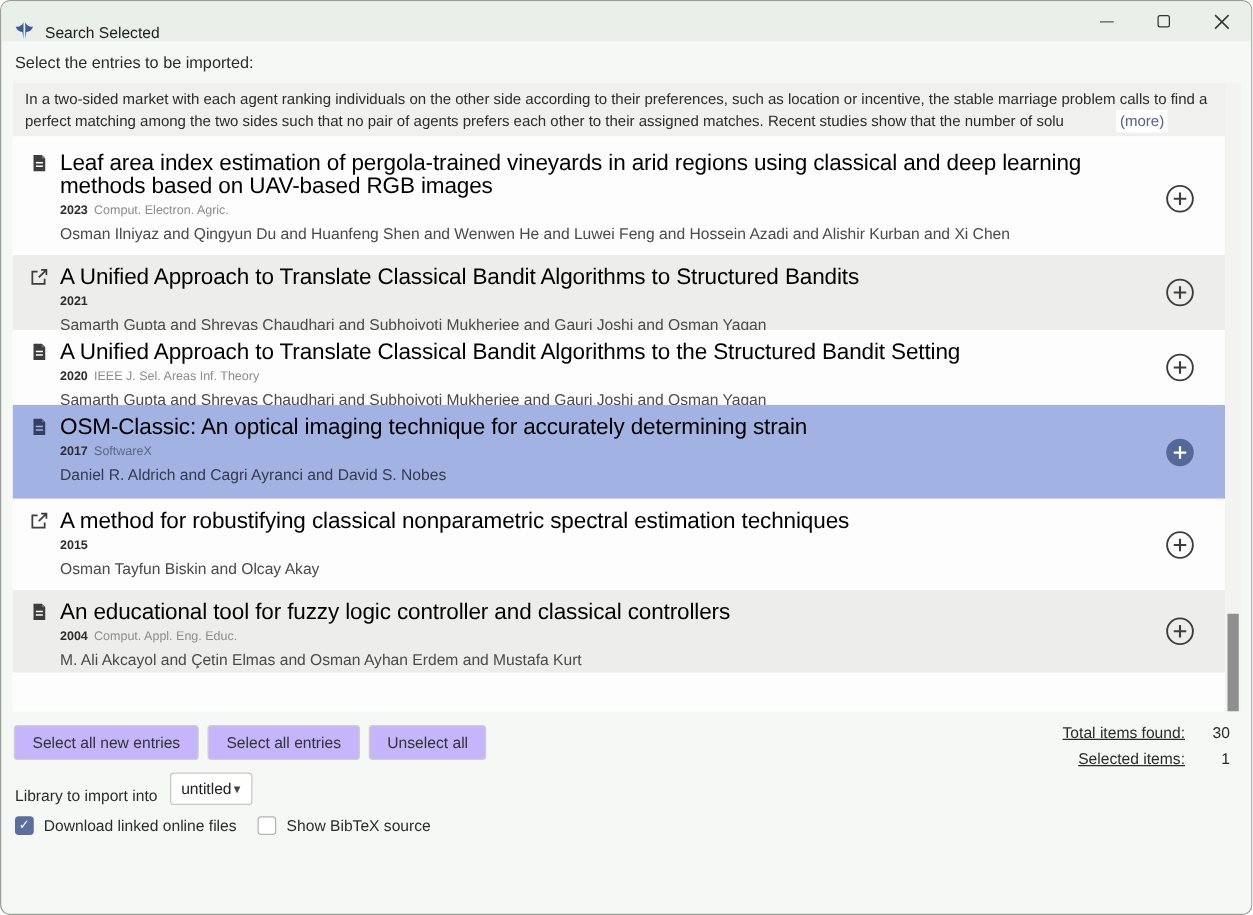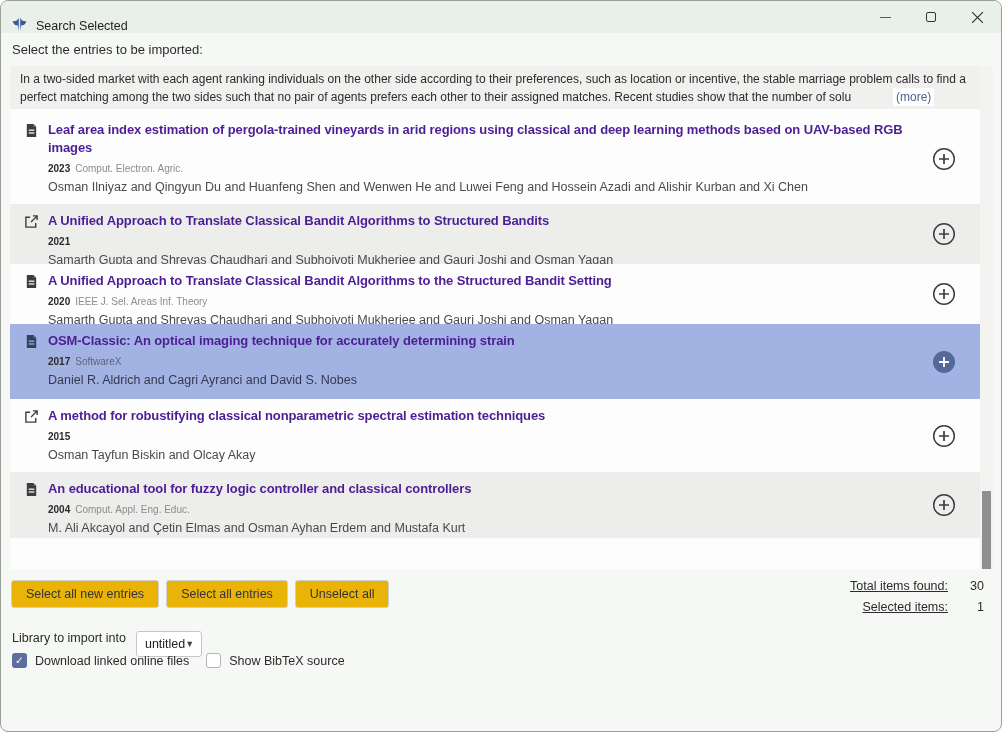--- a/index.html
+++ b/index.html
@@ -21,39 +21,39 @@
   .instruction{position:absolute;top:41px;left:11px;font-size:13px;color:#2b2b2b;}
   
   .list-area{position:absolute;top:65px;left:9px;width:972px;height:503px;overflow:hidden;background:#fdfdfd;}
   .abstract-row{position:relative;height:43px;background:#f0f0ef;margin-bottom:4px;padding:4px 10px 0;font-size:12px;color:#2b2b2b;line-height:18px;overflow:hidden;}
   .abstract-text{height:36px;overflow:hidden;}
   .more-link{position:absolute;left:883px;top:22px;background:#ffffff;color:#51618f;padding:0 3px;font-size:12px;line-height:18px;}
   .entry{position:relative;padding:8px 62px 0 38px;background:#fdfdfd;}
   .entry.row-alt{background:#ededec;}
   .entry.row-selected{background:#a2b3e3;}
   .entry .type-icon{position:absolute;left:14px;top:10px;width:15px;height:15px;}
-  .entry-title{font-weight:bold;font-size:13px;letter-spacing:-0.1px;color:#4c1d95;line-height:18px;}
+  .entry-title{font-weight:normal;font-size:18px;letter-spacing:-0.1px;color:#000000;line-height:18px;}
   .entry-meta{font-size:10px;margin-top:4px;line-height:15px;}
   .entry-year{font-weight:bold;color:#2b2b2b;}
   .entry-journal{color:#8c8c8c;margin-left:5px;}
   .entry-authors{font-size:12.5px;color:#4a4a4a;margin-top:4px;line-height:15px;}
   .h91{height:91px;} .h74{height:60px;} .h75{height:75px;} .h73{height:73px;} .h66{height:66px;}
   .plus-btn{position:absolute;right:26px;top:50%;transform:translateY(-50%);width:24px;height:24px;cursor:pointer;}
   
   .scrollbar{position:absolute;top:65px;right:8px;width:13px;height:503px;background:#f3f3f1;}
   .scroll-thumb{position:absolute;left:2px;width:9px;top:425px;height:78px;background:#8f8f8f;}
   
   .actions-row{position:absolute;top:579px;left:10px;display:flex;gap:7px;}
-  .btn{height:28px;padding:0 14px;background:#eab308;border:1px solid #cfcfcf;border-radius:3px;font-size:12.5px;color:#333;display:inline-flex;align-items:center;font-family:inherit;cursor:pointer;}
+  .btn{height:28px;padding:0 14px;background:#c4b5fd;border:1px solid #cfcfcf;border-radius:3px;font-size:12.5px;color:#333;display:inline-flex;align-items:center;font-family:inherit;cursor:pointer;}
   
   .stats{position:absolute;top:578px;right:17px;display:grid;grid-template-columns:auto 36px;row-gap:7px;font-size:12.5px;color:#2b2b2b;}
   .stats .lbl{text-align:right;text-decoration:underline;}
   .stats .val{text-align:right;}
   
-  .library-row{position:absolute;top:630px;left:11px;display:flex;align-items:flex-start;}
+  .library-row{position:absolute;top:617px;left:11px;display:flex;align-items:flex-end;}
   .library-label{font-size:12.5px;color:#2b2b2b;}
   .combo{margin-left:10px;width:66px;height:26px;background:#fff;border:1px solid #c6c6c6;border-radius:3px;display:flex;align-items:center;justify-content:space-between;padding:0 8px;font-size:12.5px;color:#222;cursor:pointer;}
   .combo-arrow{font-size:9px;color:#444;}
   
   .options-row{position:absolute;top:652px;left:11px;display:flex;align-items:center;font-size:12.5px;color:#2b2b2b;}
   .checkbox{width:15px;height:15px;border-radius:3px;flex:none;cursor:pointer;}
   .checkbox.checked{background:#5b6e9e;display:flex;align-items:center;justify-content:center;}
   .checkbox.unchecked{background:#fff;border:1px solid #b5b5b5;}
   .check-mark{color:#fff;font-size:10.5px;line-height:1;}
   .opt-label{margin-left:8px;cursor:default;}

